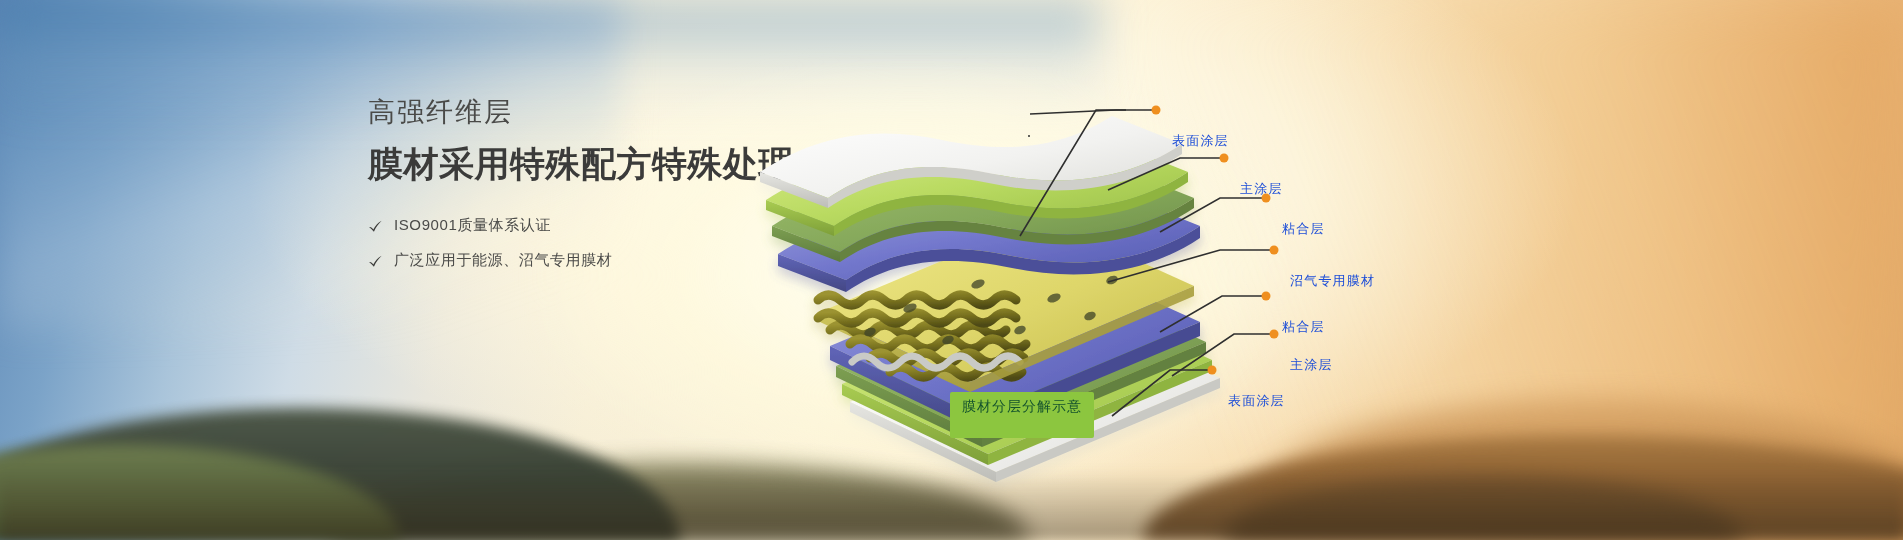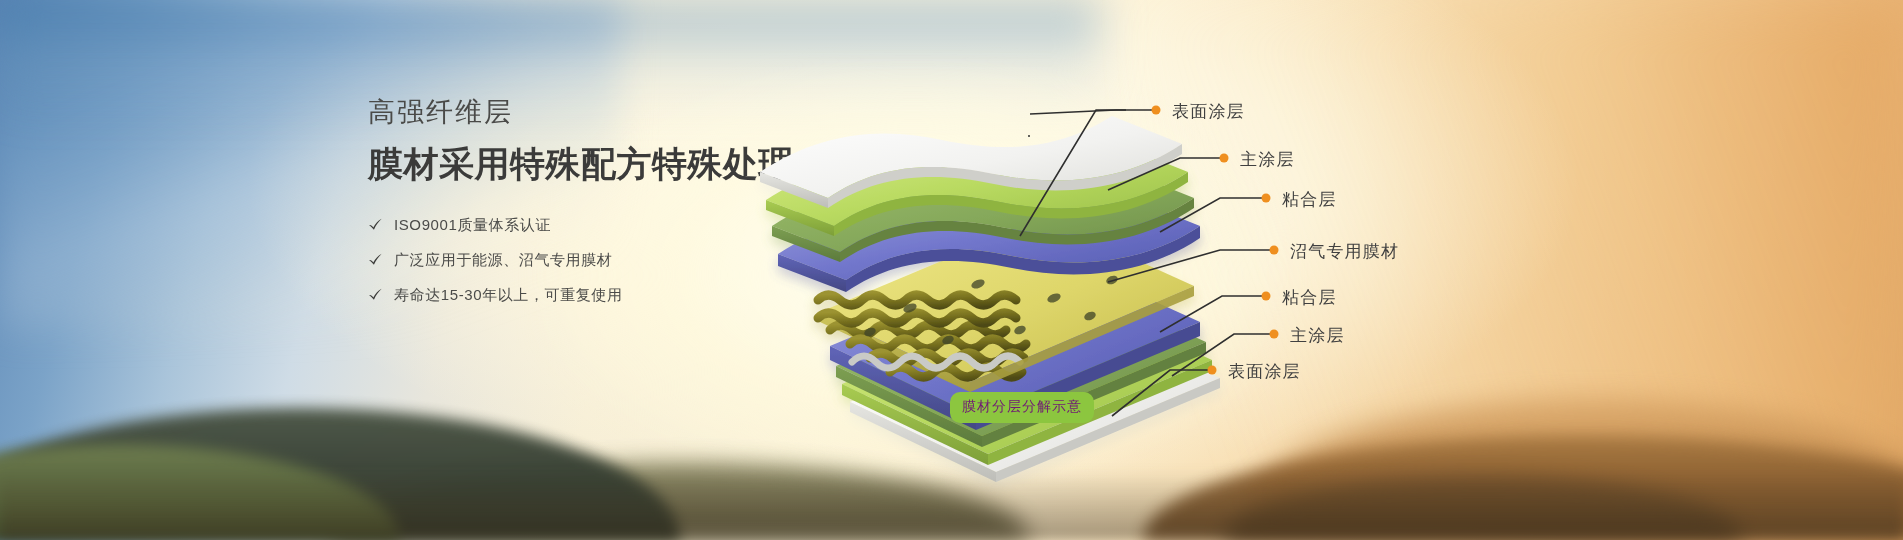--- a/index.html
+++ b/index.html
@@ -111,49 +111,49 @@
     font-size:35px; font-weight:bold; color:#3b3b3a;
     letter-spacing:0.5px; line-height:1.22; white-space:nowrap;
   }
   .subline {
     margin-top:6px;
     font-size:37px; font-weight:bold; color:#e98b1c;
     letter-spacing:0.5px; line-height:1.22; white-space:nowrap;
   }
   .features { margin-top:30px; }
   .feature-row {
-    display:flex; align-items:center; gap:11px;
+    display:flex; align-items:flex-end; gap:11px;
     margin-bottom:16px;
   }
   .check-icon { flex:0 0 auto; width:15px; height:15px; display:block; }
   .feature-text {
     font-size:15px; color:#4b4b49; letter-spacing:.6px; white-space:nowrap;
   }
 
   
   .diagram { position:absolute; left:660px; top:40px; width:1240px; height:460px; }
   .diagram svg { display:block; }
 
   .leader-line { stroke:#2f2f2f; stroke-width:1.6; fill:none; }
   .leader-dot { fill:#ef8f1f; }
 
   .label {
     position:absolute;
-    font-size:17px; color:#404040;
-    letter-spacing:1.2px; white-space:nowrap;
+    font-size:13px; color:#1d4ed8;
+    letter-spacing:1.2px; white-space:nowrap;margin-top:32px;
   }
 
   .badge {
     position:absolute;
     background:#8cc63f;
-    color:#701a75;
+    color:#14532d;
     font-size:14px;
     letter-spacing:1px;
-    padding:6px 12px 7px;
-    border-radius:10px;
+    padding:6px 12px 22px;
+    border-radius:2px;
     white-space:nowrap;
   }
 </style>
 </head>
 <body>
 
 <div id="banner">
 
   <div class="bg-base"></div>
   <div class="bg-sky-left"></div>
@@ -182,26 +182,20 @@
         <span class="feature-text">ISO9001质量体系认证</span>
       </div>
 
       <div class="feature-row">
         <svg class="check-icon" viewBox="0 0 16 16">
           <path d="M1.2 7.4 C3.2 7.1 4.6 8.2 5.6 10.2 C8.0 6.0 10.8 2.8 14.6 0.9 C11.4 3.9 8.6 7.6 6.3 12.4 C4.6 10.4 3.1 8.8 1.2 7.4 Z" fill="#3c3c3a"></path>
         </svg>
         <span class="feature-text">广泛应用于能源、沼气专用膜材</span>
       </div>
 
-      <div class="feature-row">
-        <svg class="check-icon" viewBox="0 0 16 16">
-          <path d="M1.2 7.4 C3.2 7.1 4.6 8.2 5.6 10.2 C8.0 6.0 10.8 2.8 14.6 0.9 C11.4 3.9 8.6 7.6 6.3 12.4 C4.6 10.4 3.1 8.8 1.2 7.4 Z" fill="#3c3c3a"></path>
-        </svg>
-        <span class="feature-text">寿命达15-30年以上，可重复使用</span>
-      </div>
 
     </div>
   </div>
 
   <div class="diagram">
     <svg width="1240" height="460" viewBox="0 0 1240 460">
       <defs>
         <linearGradient id="gWhite" x1="0" y1="0" x2="1" y2="1">
           <stop offset="0%" stop-color="#ffffff"></stop>
             <stop offset="55%" stop-color="#f2f2f0"></stop>

